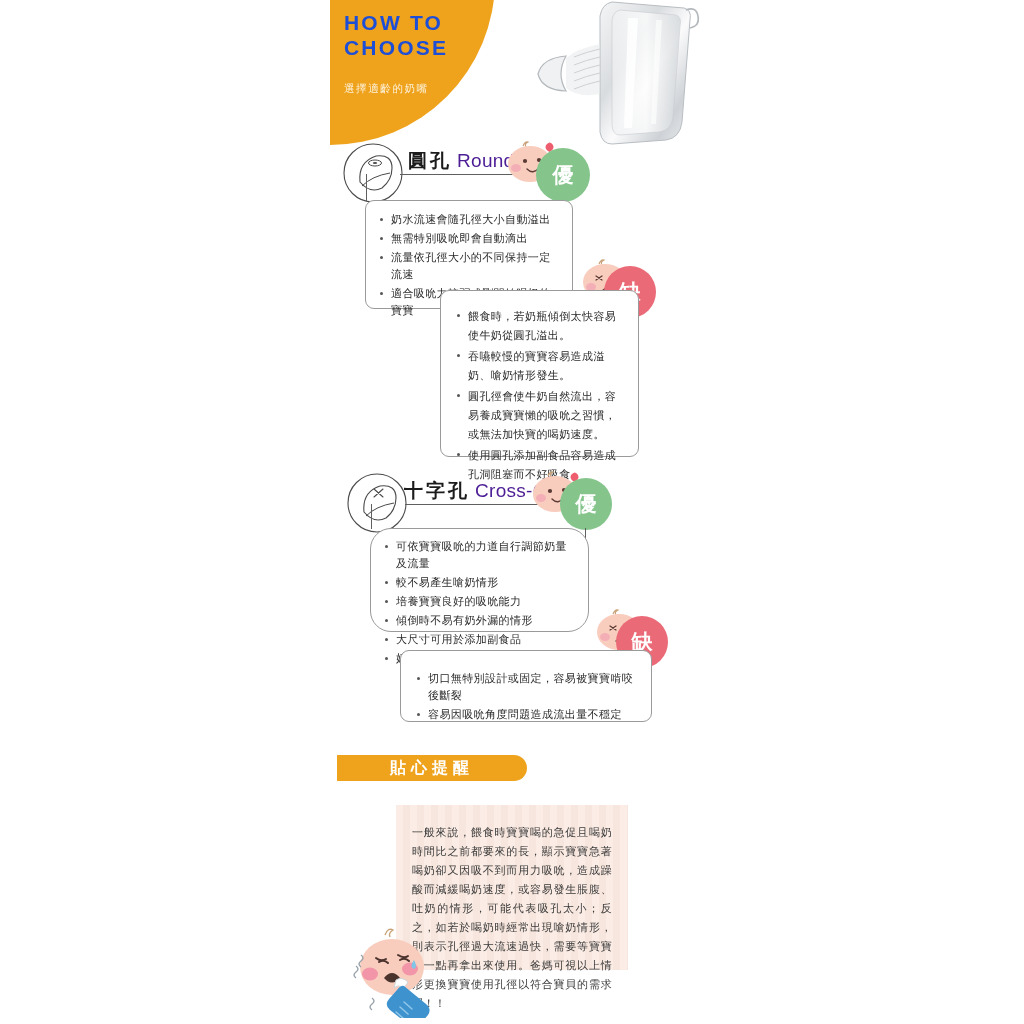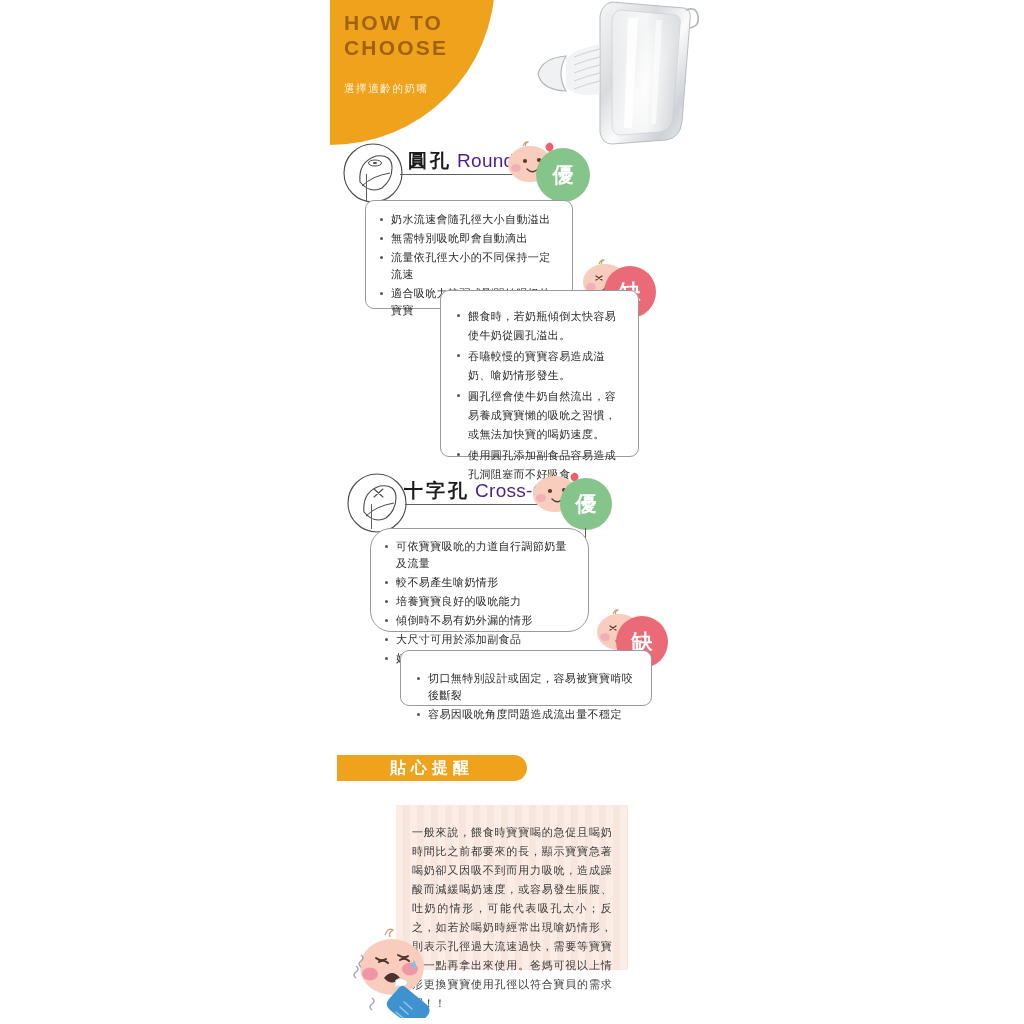--- a/index.html
+++ b/index.html
@@ -11,21 +11,21 @@
   }
   .canvas{position:absolute;left:0;top:0;width:1024px;height:1024px;}
 
   
   .hero-badge{
     position:absolute;left:330px;top:-60px;width:165px;height:205px;
     background:#EFA31D;border-bottom-right-radius:165px;border-bottom-left-radius:0;
   }
   .hero-text{position:absolute;left:344px;top:10px;width:150px;}
   .hero-line{
-    color:#a16207;font-weight:bold;letter-spacing:2.2px;
+    color:#1d4ed8;font-weight:bold;letter-spacing:2.2px;
     font-size:21px;line-height:25px;
   }
   .hero-sub{
     color:#fdf1d9;font-size:10.5px;letter-spacing:1.6px;margin-top:22px;
   }
 
   
   .product{position:absolute;left:516px;top:-6px;width:190px;height:160px;}
   .product svg{display:block;}
 
@@ -265,21 +265,21 @@
       <path d="M18 18 l6 4 M24 18 l-6 4" stroke="#5a3a34" stroke-width="1.3" stroke-linecap="round"></path>
       <path d="M33 18 l6 4 M39 18 l-6 4" stroke="#5a3a34" stroke-width="1.3" stroke-linecap="round"></path>
       <path d="M24 33 q6 -6 12 0" fill="none" stroke="#5a3a34" stroke-width="1.4" stroke-linecap="round"></path>
     </svg>
   </div>
   <div class="badge bad" style="left:616px;top:616px;width:52px;height:52px;">
     <span>缺</span>
   </div>
   <div class="vline" style="left:641px;top:666px;height:12px;"></div>
 
-  <div class="box" style="left:400px;top:650px;width:252px;height:56px;padding:19px 14px;">
+  <div class="box" style="left:400px;top:650px;width:252px;height:72px;padding:19px 14px;">
     <ul>
       <li>切口無特別設計或固定，容易被寶寶啃咬後斷裂</li>
       <li>容易因吸吮角度問題造成流出量不穩定</li>
     </ul>
   </div>
 
   <div class="tip-ribbon" style="left:337px;top:755px;width:190px;height:26px;">
     <span>貼心提醒</span>
   </div>
   <div class="tip-sub" style="left:405px;top:784px;margin-top:38px;">奶嘴孔洞尺寸更換時機</div>

